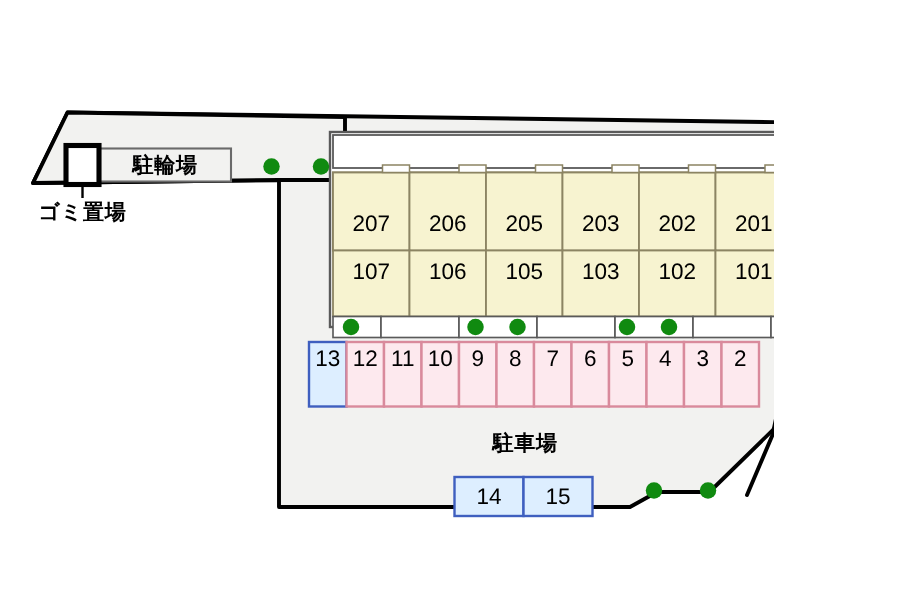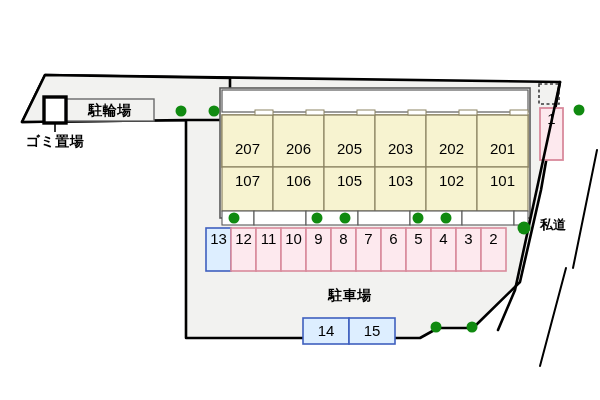--- a/index.html
+++ b/index.html
@@ -6,21 +6,21 @@
   html, body {
     margin: 0;
     padding: 0;
     background: #ffffff;
   }
   body {
     font-family: "Liberation Sans", "DejaVu Sans", sans-serif;
   }
   #plan {
     position: relative;
-    width: 600px;
+    width: 516px;
     height: 400px;
     background: #ffffff;
     overflow: hidden;
   }
   #plan svg {
     position: absolute;
     left: 0;
     top: 0;
   }
   .txt {

